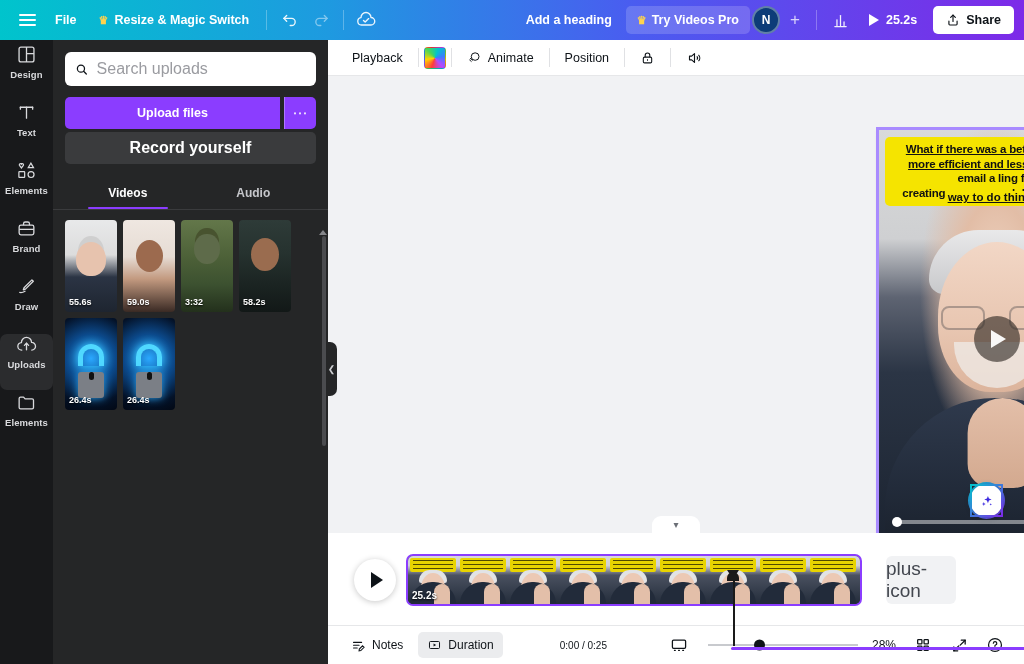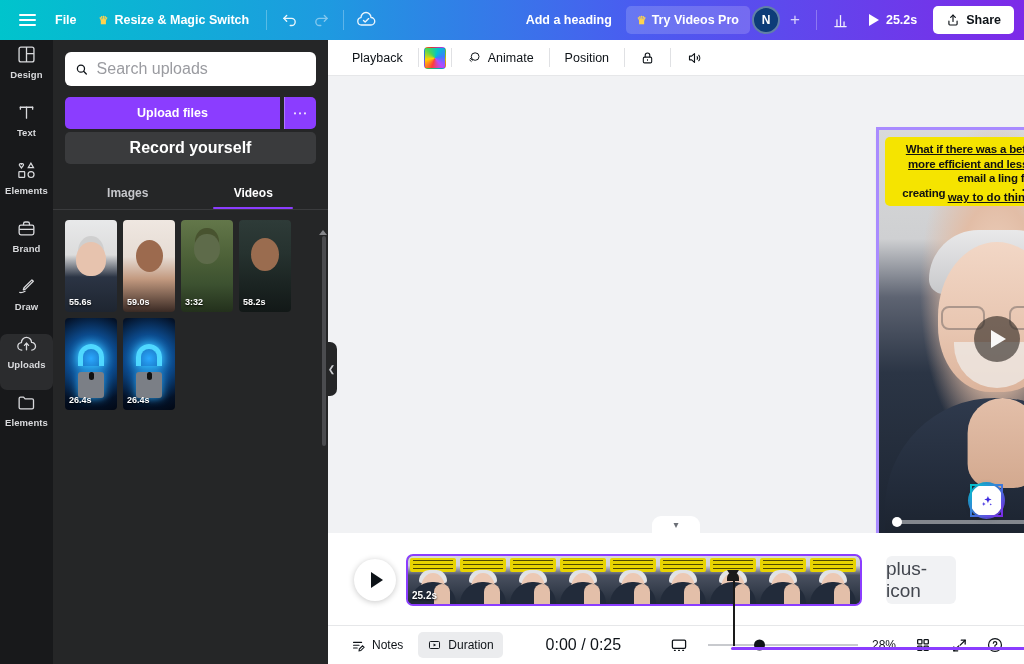--- a/index.html
+++ b/index.html
@@ -284,21 +284,21 @@
   
   .statusbar {
     height: 39px; flex: 0 0 39px; background: #fff; display: flex; align-items: center;
     padding: 0 14px; gap: 6px; border-top: 1px solid #e6e7e9;
   }
   .sb-item {
     display: flex; align-items: center; gap: 6px; font-size: 12px; color: #0e1318;
     padding: 6px 9px; border-radius: 5px; cursor: pointer;
   }
   .sb-item.sel { background: #ebecee; }
-  .sb-time { font-size: 16px; color: #0e1318; margin-left: auto; }
+  .sb-time { font-size: 10px; color: #0e1318; margin-left: auto; }
   .zoom-slider { width: 150px; height: 2px; background: #c8cace; position: relative; margin: 0 8px; cursor: pointer; }
   .zoom-slider .dot { position: absolute; left: 46px; top: 50%; transform: translateY(-50%);
                       width: 11px; height: 11px; border-radius: 50%; background: #0e1318; }
   .zoom-val { font-size: 12px; color: #0e1318; min-width: 30px; }
   .sb-icon { width: 30px; height: 30px; border-radius: 5px; display:flex;align-items:center;justify-content:center;
              cursor:pointer; color:#0e1318; }
   .spacer-mid { flex: 1; }
 </style>
 </head>
 <body>
@@ -452,25 +452,25 @@
           <span>Upload files</span>
         </div>
         <div class="upload-more">⋯</div>
       </div>
 
       <div class="record-btn">
         <span>Record yourself</span>
       </div>
 
       <div class="tabs">
-        <div class="tab">
-          <span>Images</span>
-        </div>
         <div class="tab active">
           <span>Videos</span>
+        </div>
+        <div class="tab">
+          <span>Audio</span>
         </div>
       </div>
       <div class="tab-divider"></div>
 
       <div class="grid">
         <div class="thumb t1">
           <span class="dur">55.6s</span>
         </div>
         <div class="thumb t2">
           <span class="dur">59.0s</span>

